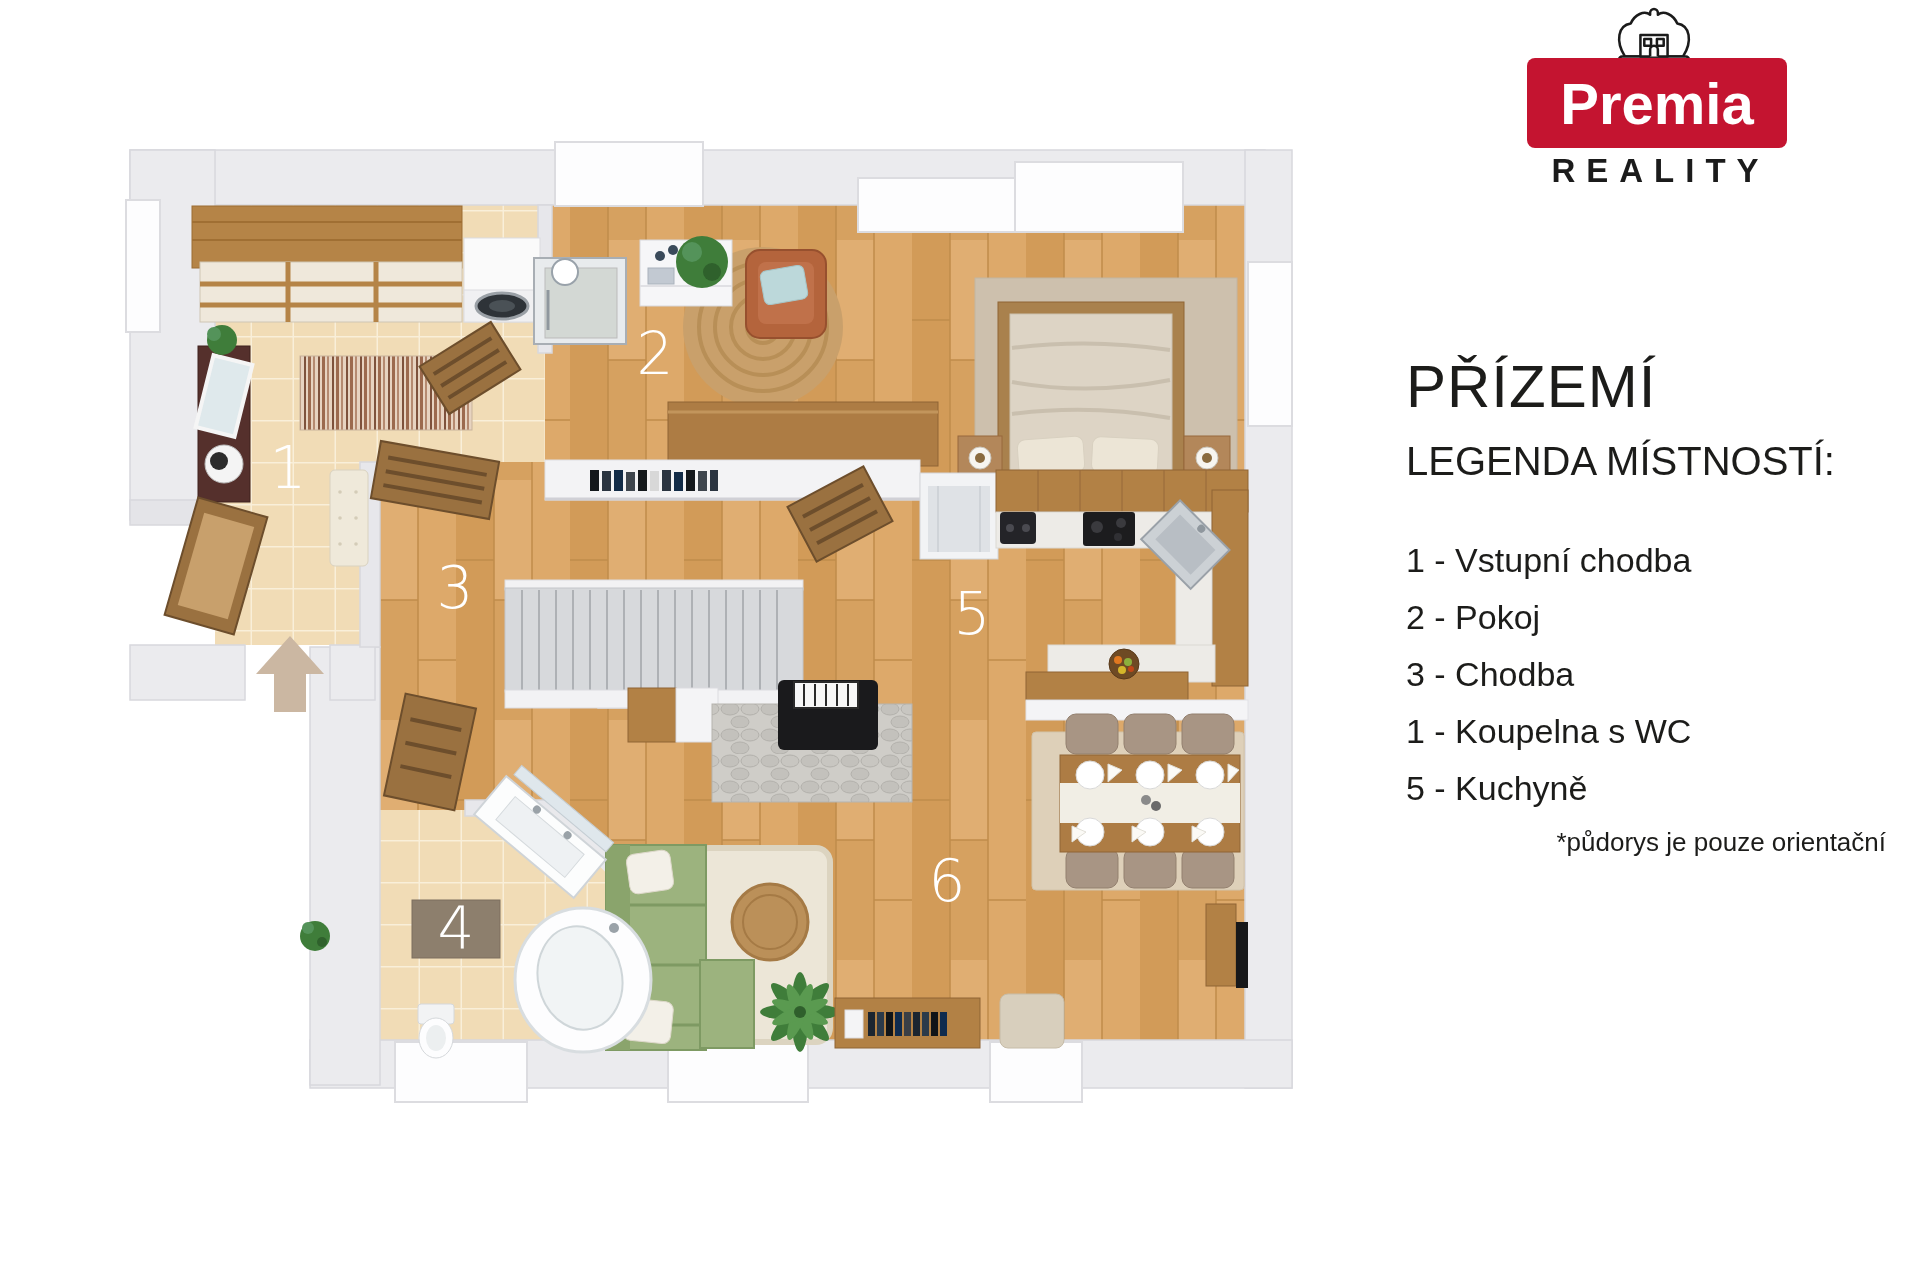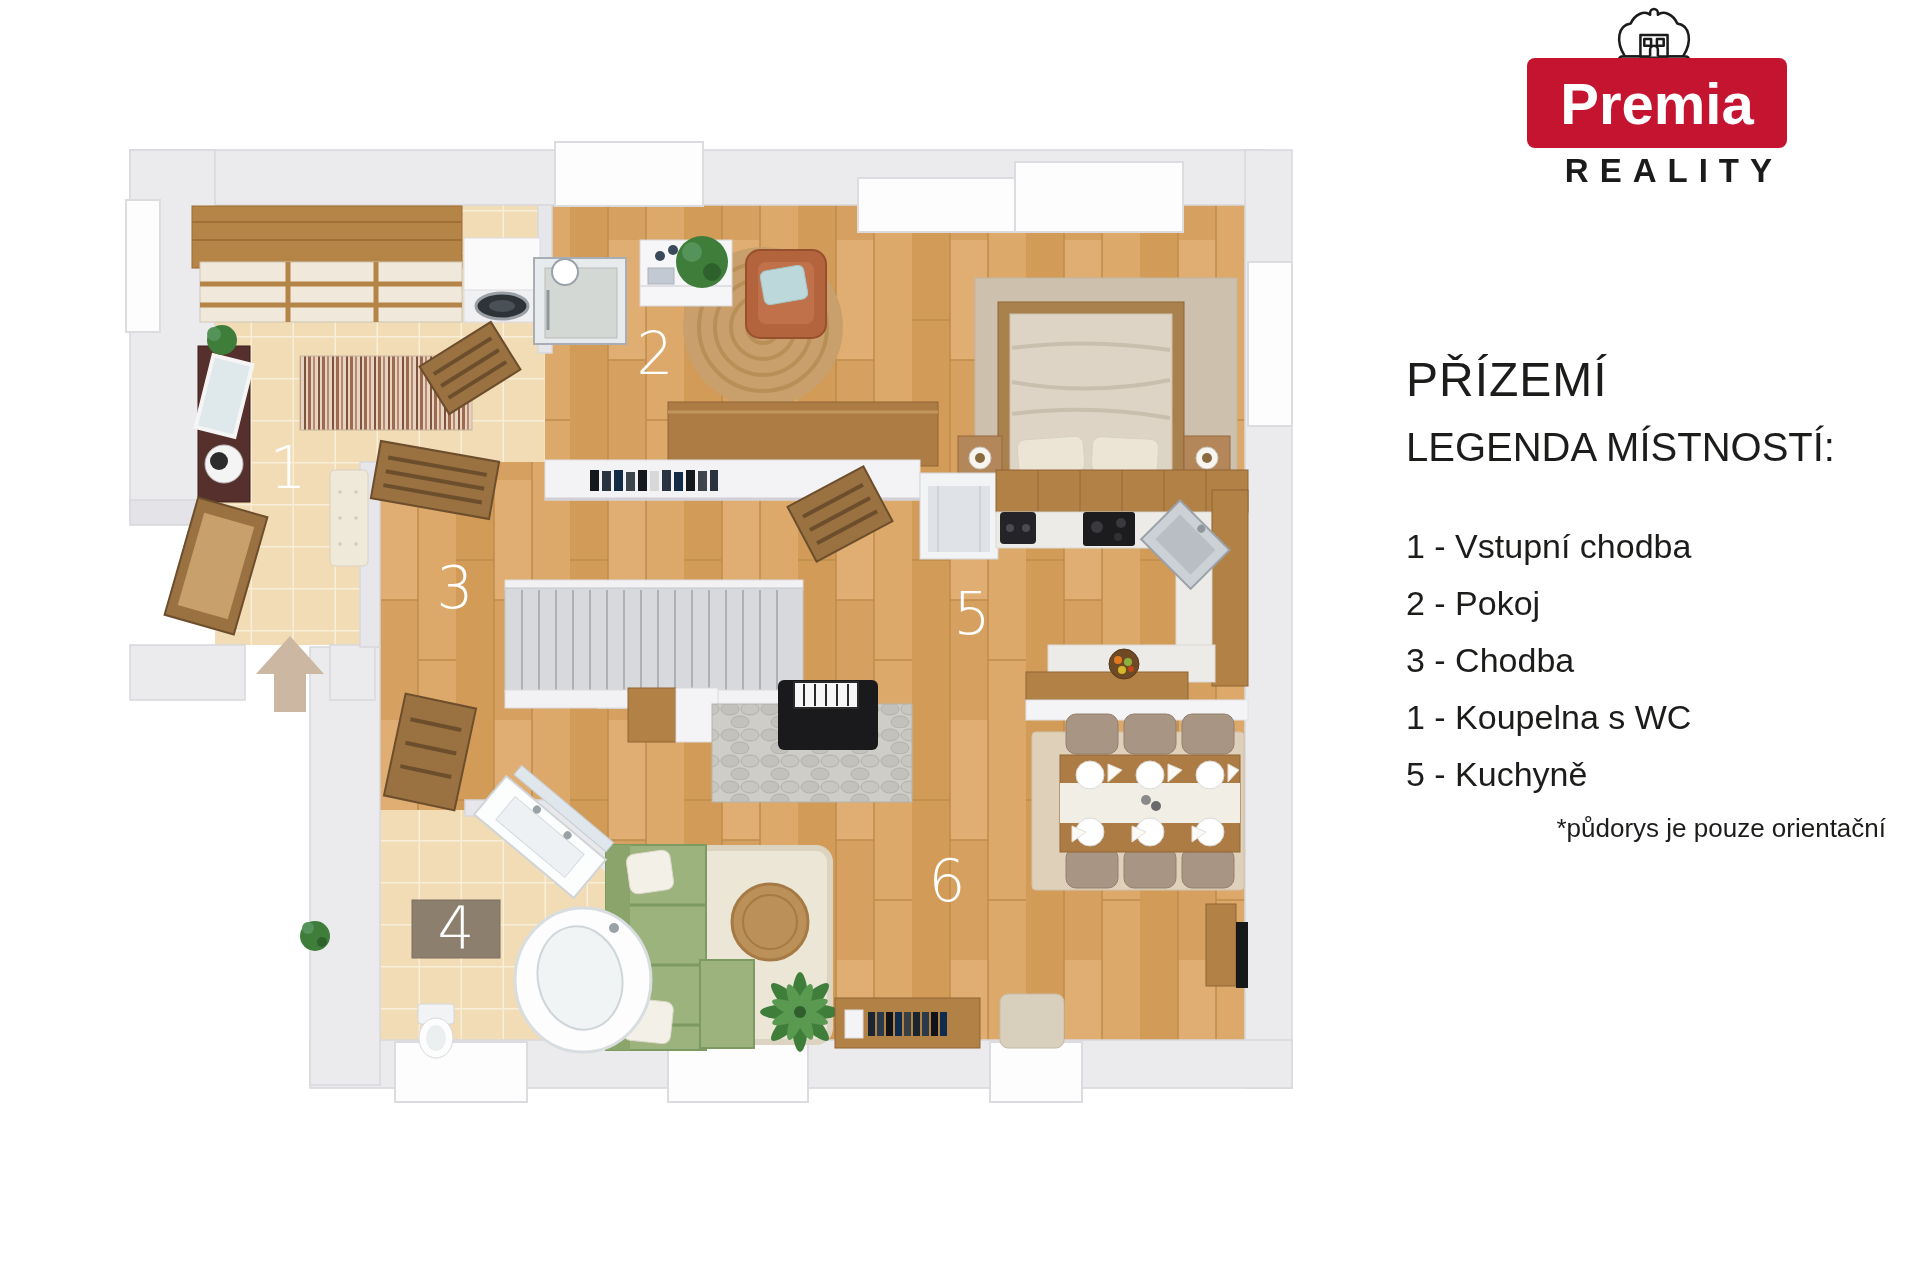--- a/index.html
+++ b/index.html
@@ -6,26 +6,26 @@
   .page{position:relative;width:1920px;height:1280px;background:#ffffff;overflow:hidden;
         font-family:"Liberation Sans",sans-serif;color:#1c1c1a;}
   .plan-svg{position:absolute;left:0;top:0;width:1920px;height:1280px;}
 
   
   .brand{position:absolute;left:1527px;top:6px;width:256px;}
   .brand .crown{position:absolute;left:78px;top:0;width:98px;height:64px;}
   .brand .redbox{position:absolute;left:0;top:52px;width:260px;height:90px;background:#c41430;
                  border-radius:8px;display:flex;align-items:center;justify-content:center;}
   .brand .redbox span{color:#ffffff;font-size:58px;font-weight:bold;letter-spacing:0px;}
-  .brand .reality{position:absolute;left:0;top:146px;width:256px;text-align:right;
+  .brand .reality{position:absolute;left:0;top:146px;width:256px;text-align:center;
                   font-size:33px;font-weight:600;letter-spacing:11px;color:#1b1b1b;text-indent:11px;}
 
   
   .panel{position:absolute;left:1406px;top:352px;width:480px;}
-  .panel .title{font-size:48px;font-weight:300;letter-spacing:1px;}
+  .panel .title{font-size:60px;font-weight:300;letter-spacing:1px;}
   .panel .heading{font-size:40px;font-weight:400;margin-top:18px;letter-spacing:0px;}
   .panel ul{list-style:none;margin:56px 0 0 0;padding:0;}
   .panel li{font-size:34px;font-weight:300;height:57px;line-height:40px;}
   .panel .footnote{font-size:26px;font-weight:300;margin-top:2px;text-align:right;}
 </style>
 </head>
 <body>
 
 <div class="page">
 

